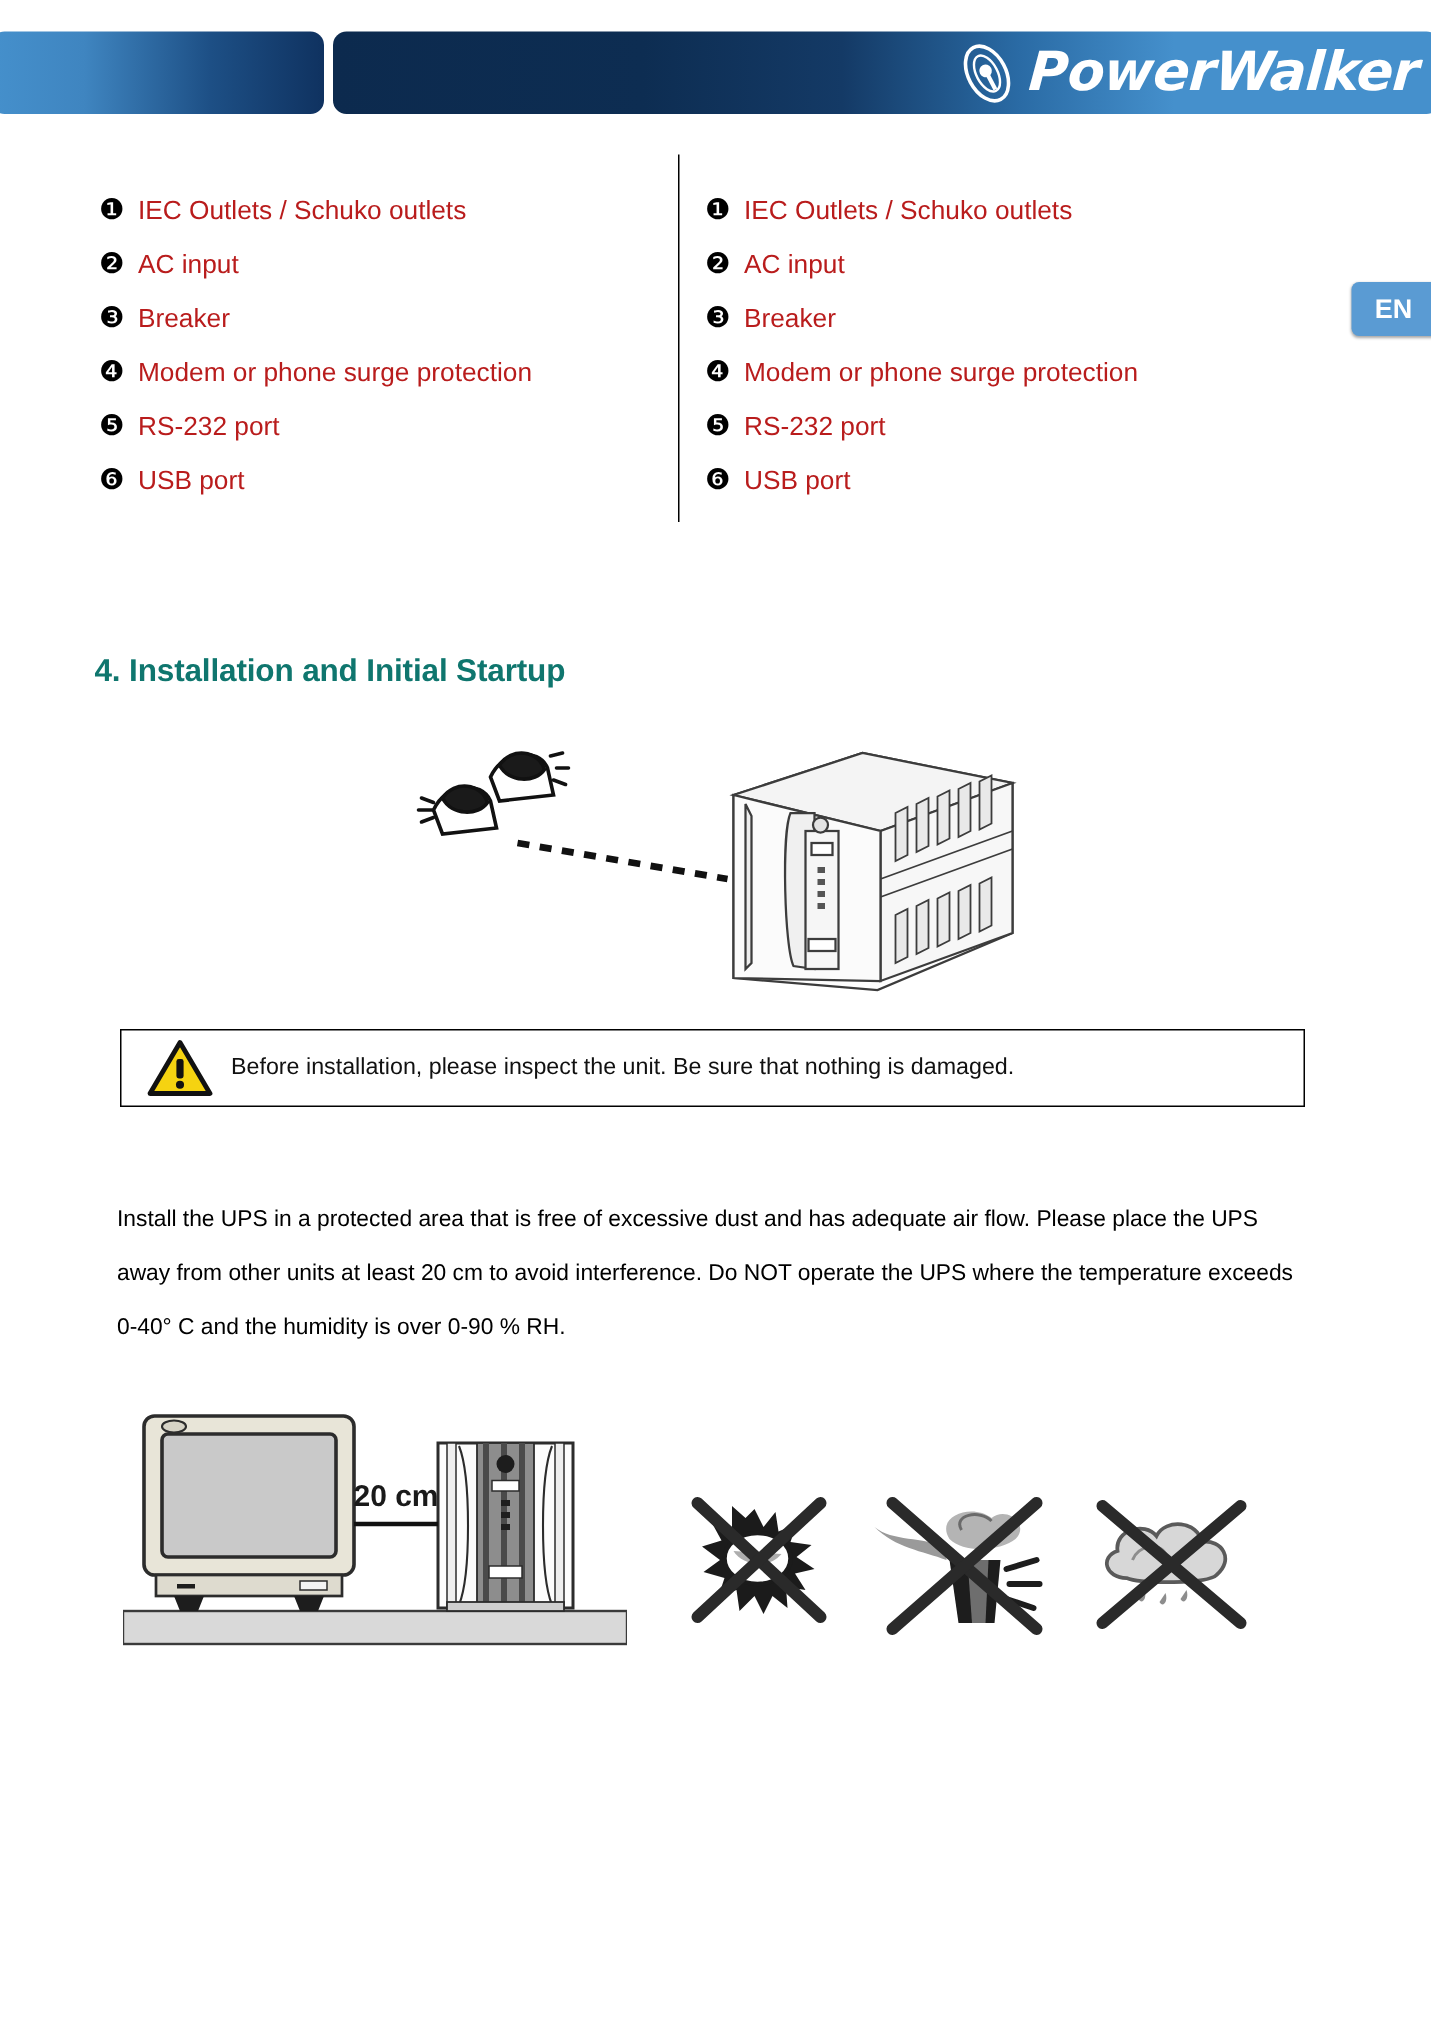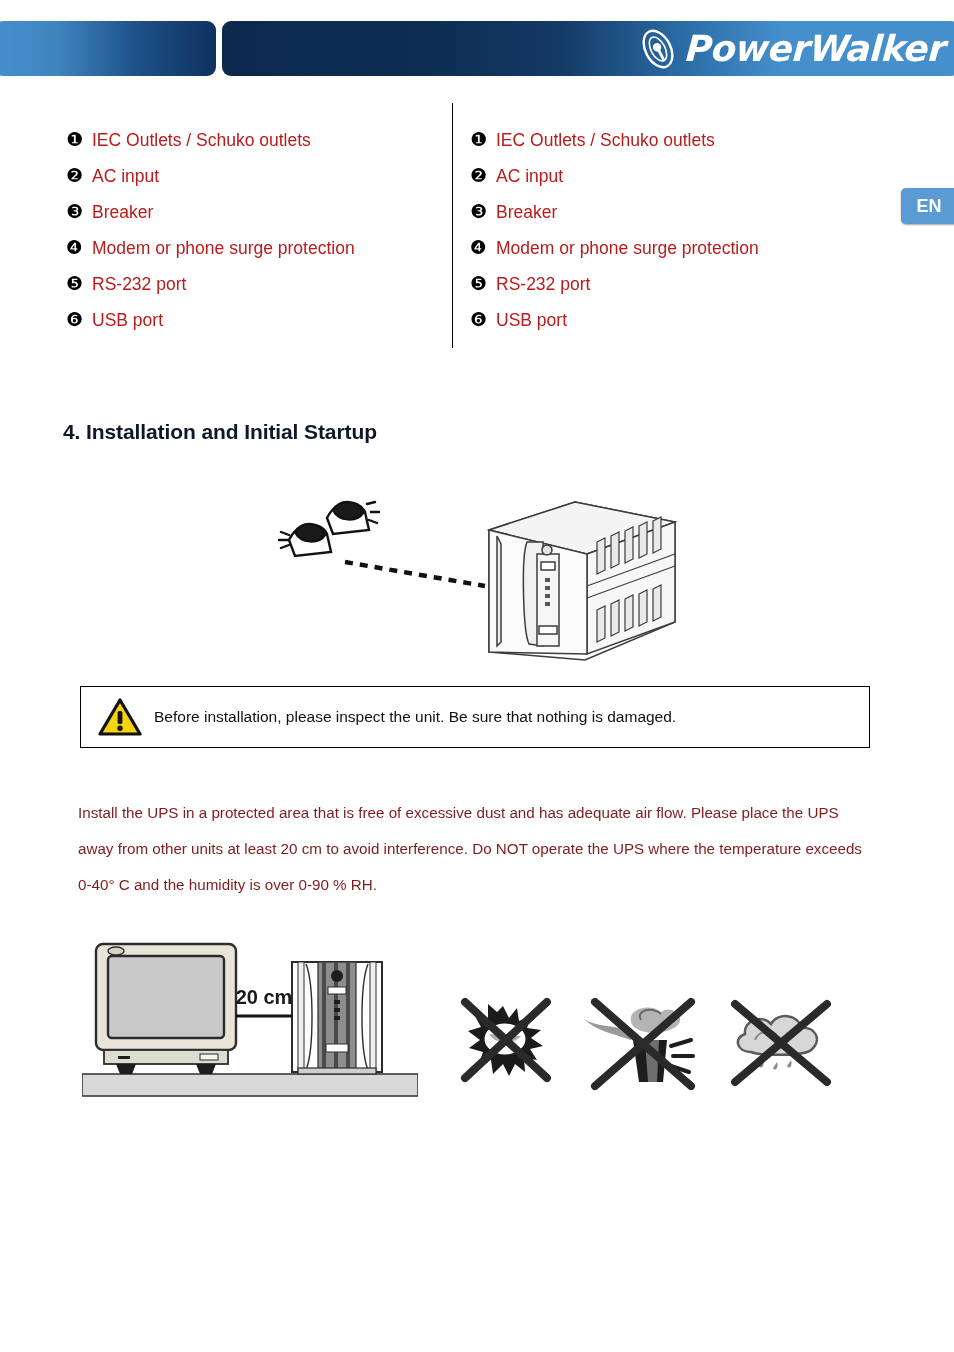--- a/index.html
+++ b/index.html
@@ -112,39 +112,39 @@
   }
   .legend-label {
     font-size: 17.5px;
     color: #b91c1c;
     white-space: nowrap;
   }
 
   
   .section-heading {
     position: absolute;
-    left: 63px; top: 420px;
+    left: 63px; top: 436px;
     font-size: 21px;
     font-weight: bold;
-    color: #0f172a;
+    color: #0f766e;
     letter-spacing: -0.1px;
   }
 
   
   .figure-inspect {
     position: absolute;
     left: 275px; top: 482px;
     width: 410px; height: 180px;
   }
 
   
   .warning-box {
     position: absolute;
     left: 80px; top: 686px;
-    width: 790px; height: 62px;
+    width: 790px; height: 52px;
     border: 1.5px solid #000000;
     box-sizing: border-box;
     display: flex;
     align-items: center;
   }
   .warning-icon {
     margin-left: 17px;
     width: 44px; height: 40px;
     flex: 0 0 44px;
   }
@@ -162,21 +162,21 @@
   }
   .copy-heading {
     font-size: 14.5px;
     font-weight: bold;
     color: #000000;
     margin-bottom: 16px;
   }
   .copy-para {
     font-size: 15.2px;
     line-height: 36px;
-    color: #7f1d1d;
+    color: #000000;
   }
 
   
   .figure-spacing {
     position: absolute;
     left: 82px; top: 932px;
     width: 336px; height: 170px;
   }
   .figure-prohibit {
     position: absolute;

